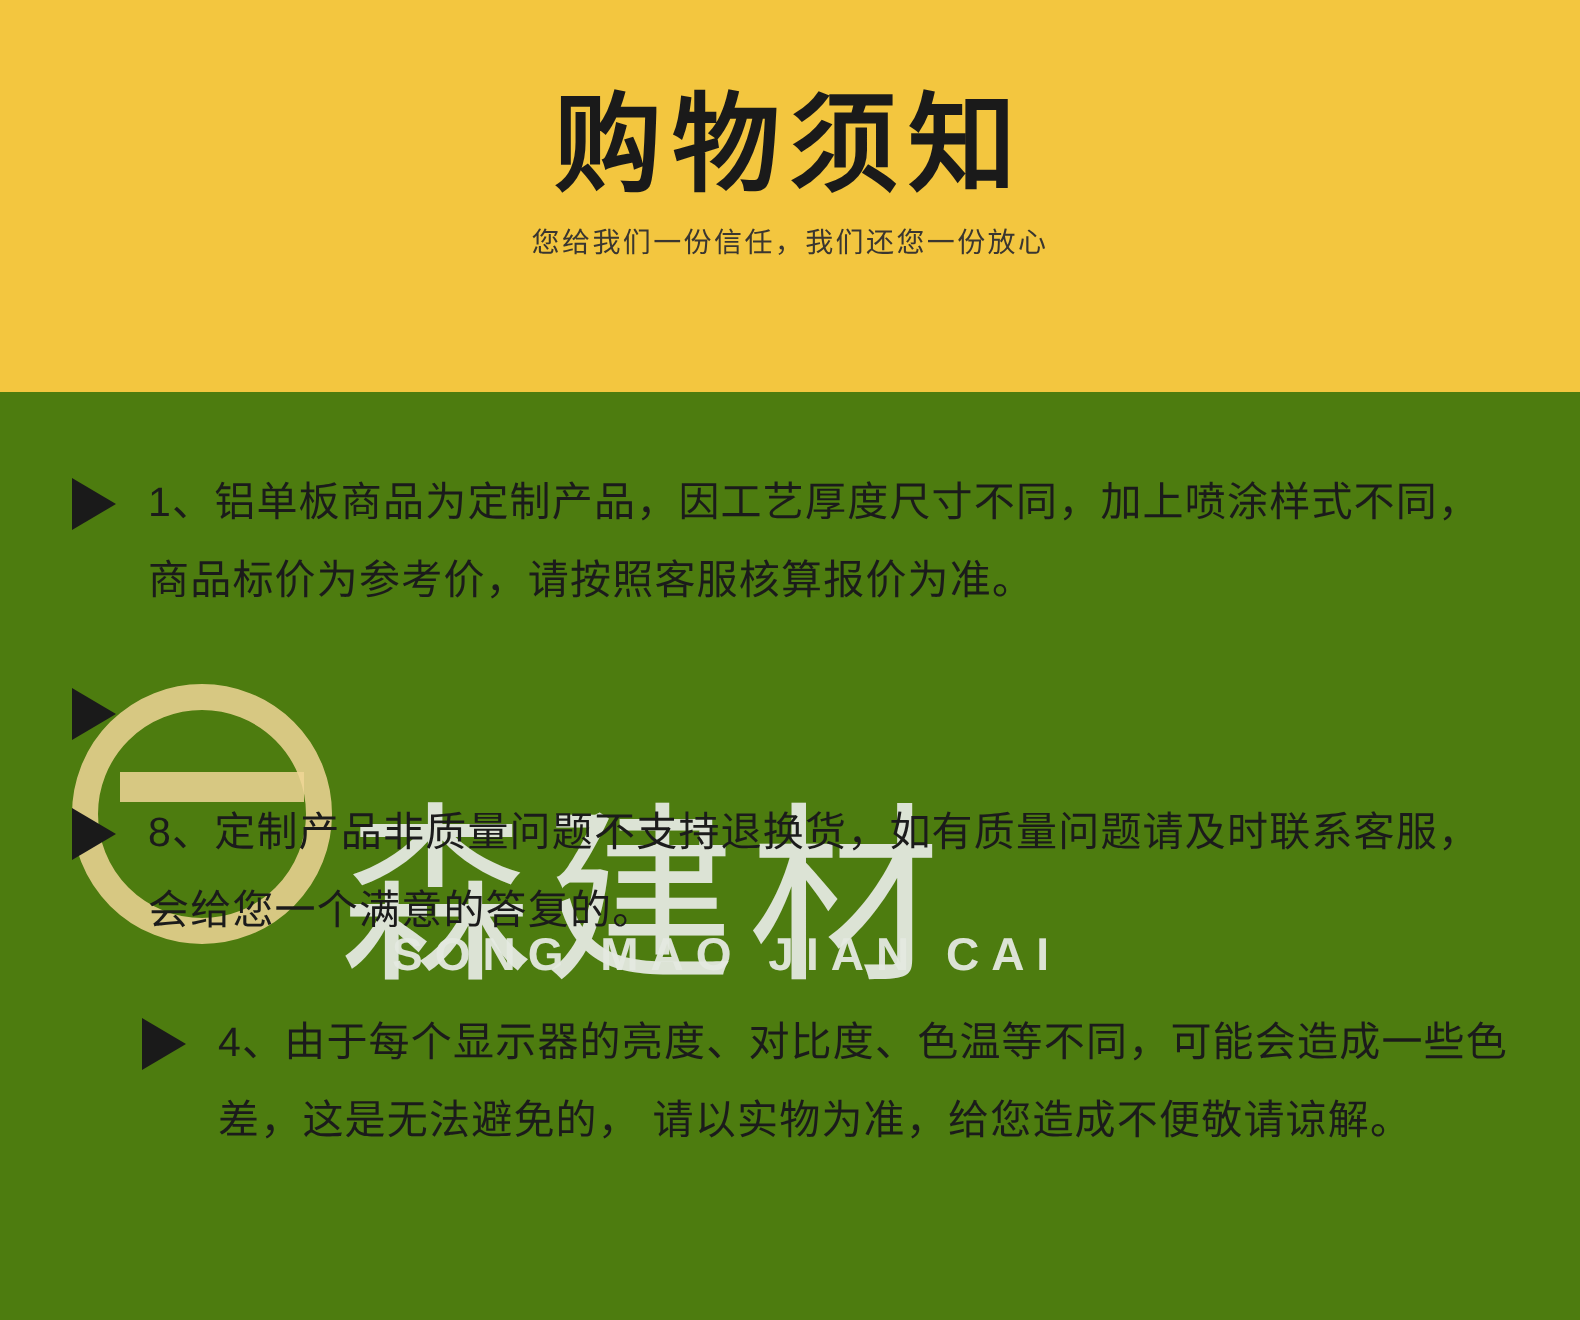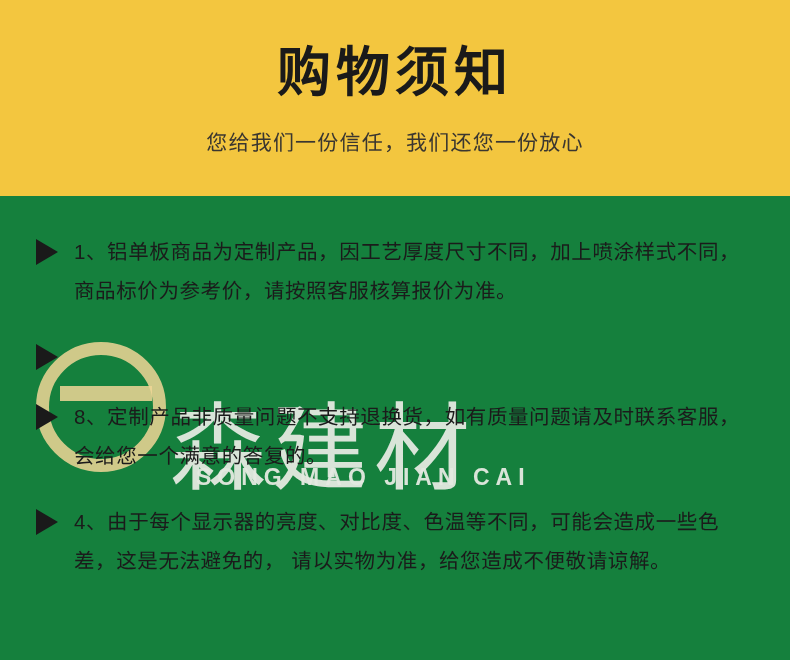--- a/index.html
+++ b/index.html
@@ -11,21 +11,21 @@
     width: 790px;
     height: 660px;
     background: #ffffff;
     font-family: "Liberation Sans", "DejaVu Sans", sans-serif;
     overflow: hidden;
   }
   .page {
     position: relative;
     width: 790px;
     height: 660px;
-    background: #15803d;
+    background: #4d7c0f;
     overflow: hidden;
   }
 
   
   .banner {
     position: relative;
     width: 790px;
     height: 196px;
     background: #f3c63f;
     display: flex;
@@ -38,22 +38,22 @@
   .banner-title {
     font-size: 54px;
     font-weight: bold;
     color: #1a1a1a;
     letter-spacing: 5px;
     line-height: 1.15;
     text-align: center;
     font-family: "DejaVu Sans", "Liberation Sans", sans-serif;
   }
   .banner-subtitle {
-    margin-top: 22px;
-    font-size: 21px;
+    margin-top: 6px;
+    font-size: 14px;
     color: #3a3630;
     letter-spacing: 1.2px;
     text-align: center;
     font-family: Liberation Sans, sans-serif;
   }
 
   
   .watermark {
     position: absolute;
     left: 0;
@@ -119,20 +119,21 @@
     padding: 36px 0 0 0;
   }
   .item {
     display: flex;
     align-items: flex-start;
     margin: 0 0 27px 0;
     padding: 0 35px 0 36px;
   }
   .item:last-child {
     margin-bottom: 0;
+    margin-left: 35px;
   }
   .arrow-icon {
     flex: 0 0 auto;
     width: 0;
     height: 0;
     border-top: 13px solid transparent;
     border-bottom: 13px solid transparent;
     border-left: 22px solid #1a1a1a;
     margin-top: 7px;
     margin-right: 16px;

